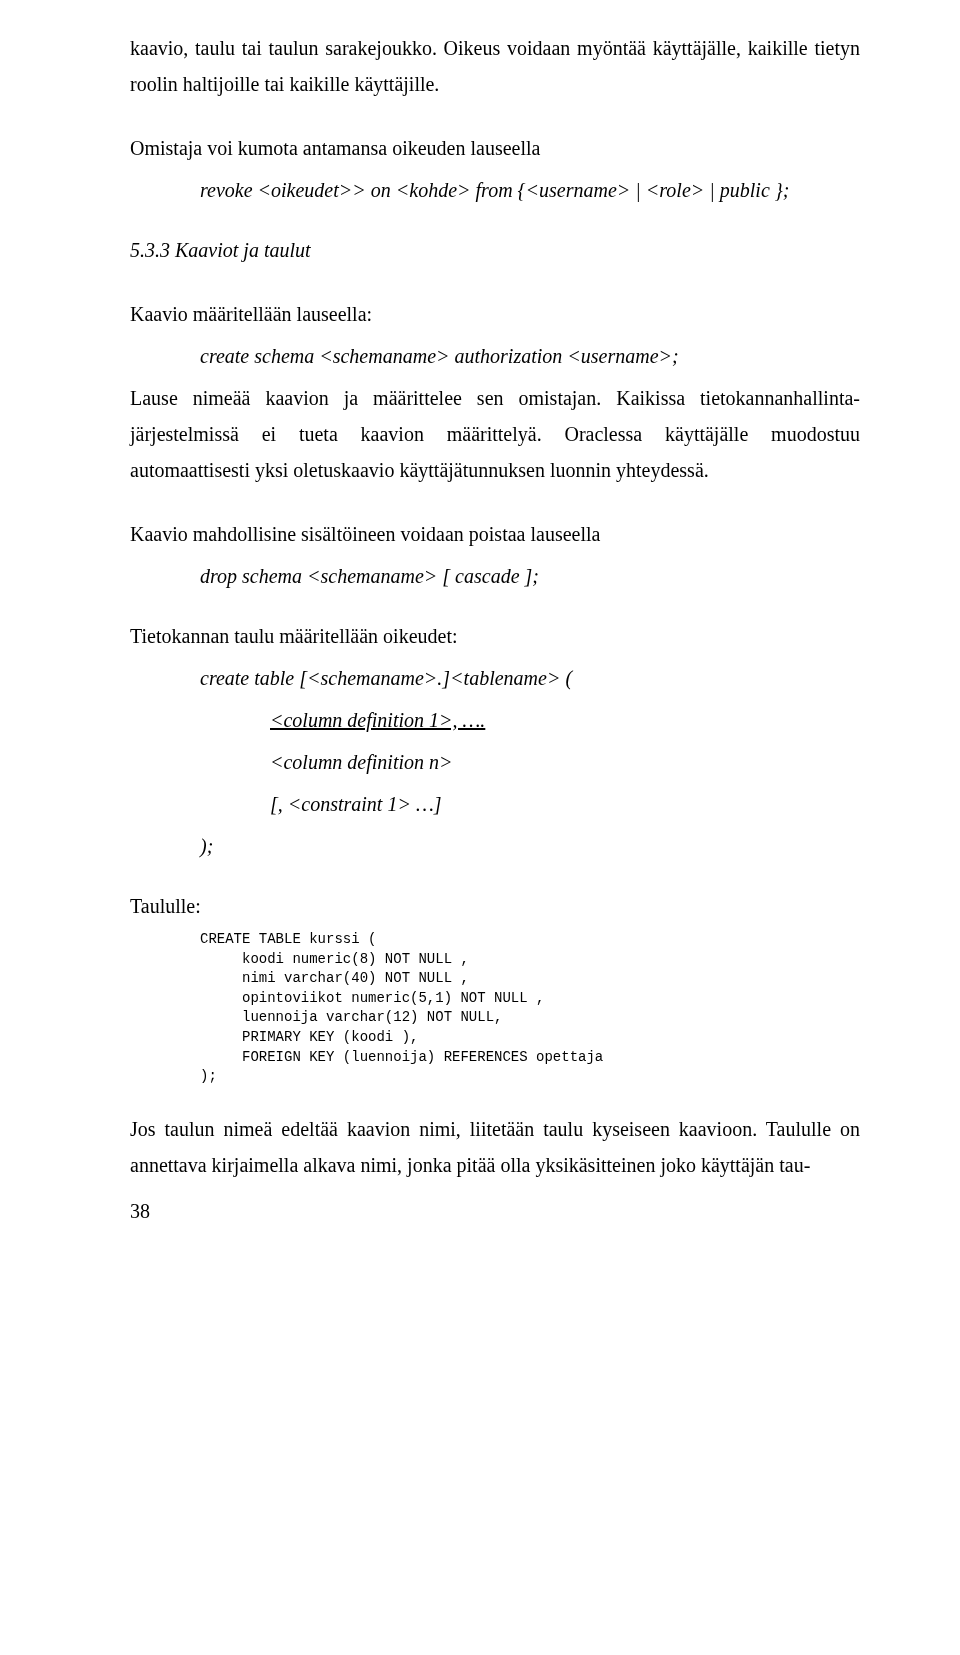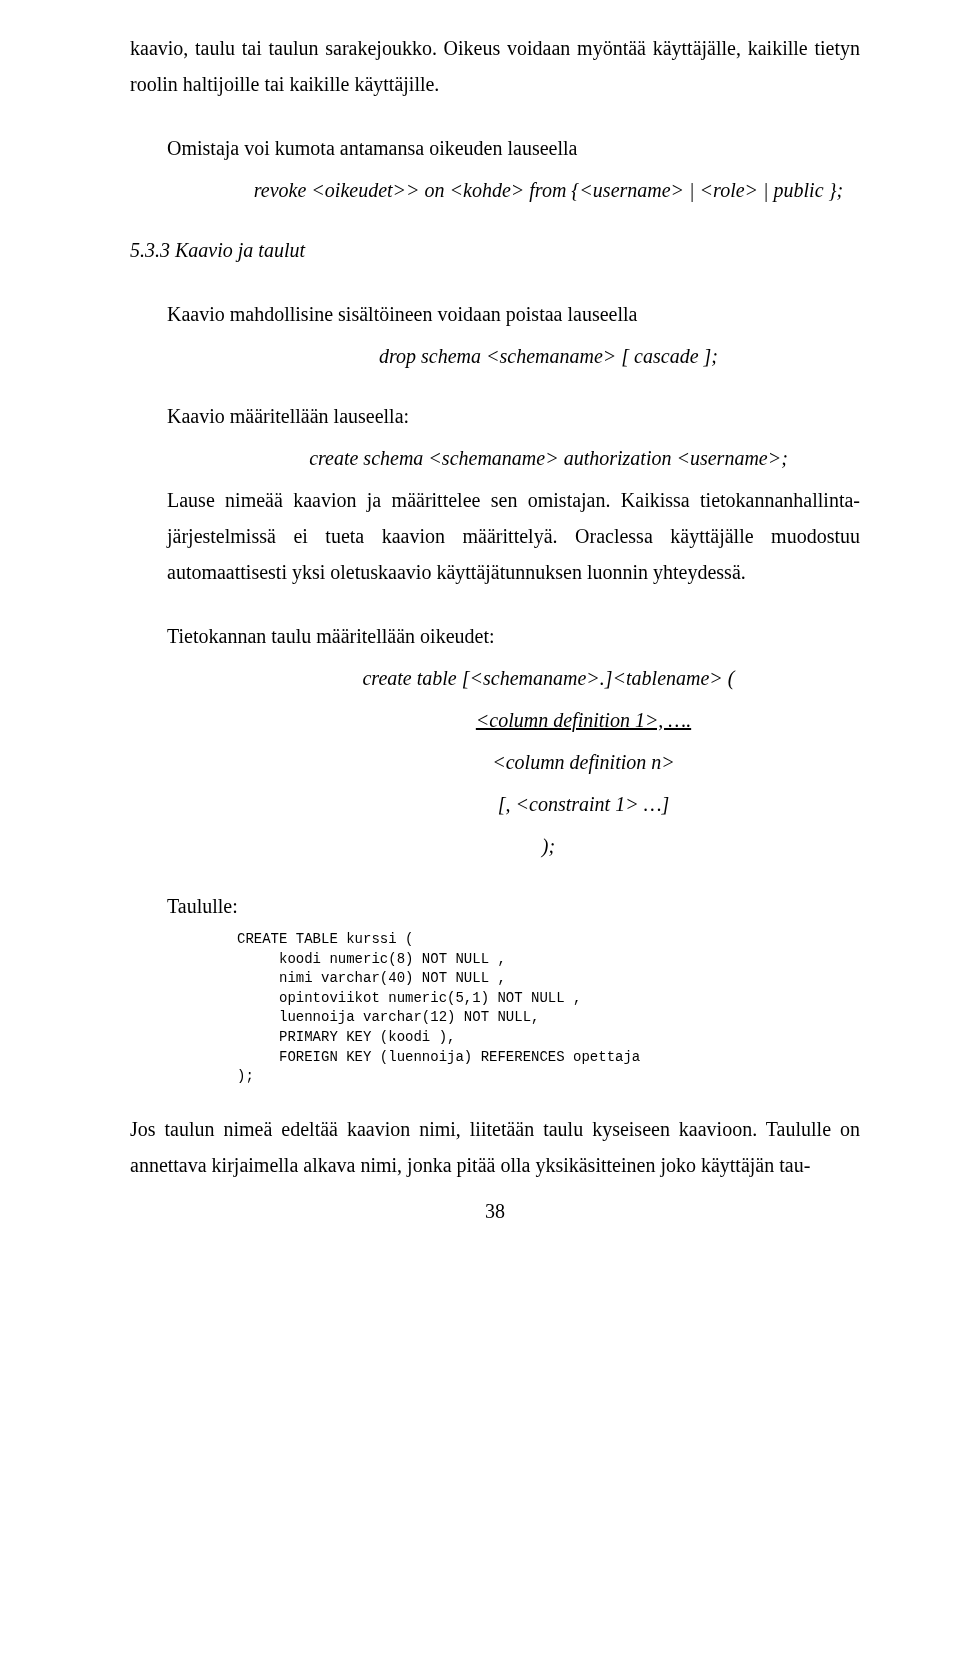--- a/index.html
+++ b/index.html
@@ -20,71 +20,69 @@
   .para {
     margin: 0 0 28px 0;
     text-align: justify;
   }
   .para-tight {
     margin: 0 0 6px 0;
     text-align: justify;
   }
   .italic {
     font-style: italic;
-    text-align: center;
   }
   .indent-code {
     padding-left: 70px;
   }
   .section-title {
     font-style: italic;
     margin: 24px 0 28px 0;
   }
   .mono {
     font-family: "Courier New", Courier, monospace;
     font-size: 14px;
     white-space: pre;
     line-height: 1.4;
     margin: 6px 0 22px 0;
     padding-left: 70px;
   }
   .page-number {
-    text-align: center;
+    text-align: left;
     font-size: 20px;
     padding-right: 0px;
     margin-top: 10px;
   }
   .block {
     margin-bottom: 24px;
-    margin-left: 37px;
   }
 </style>
 </head>
 <body>
 
 <div class="page">
 
   <p class="para">kaavio, taulu tai taulun sarakejoukko. Oikeus voidaan myöntää käyttäjälle, kaikille tietyn roolin haltijoille tai kaikille käyttäjille.</p>
 
   <div class="block">
     <div class="para-tight">Omistaja voi kumota antamansa oikeuden lauseella</div>
     <div class="indent-code italic">revoke &lt;oikeudet&gt;&gt; on &lt;kohde&gt; from {&lt;username&gt; | &lt;role&gt; | public };</div>
   </div>
 
-  <div class="section-title">5.3.3 Kaavio ja taulut</div>
-
-  <div class="block">
-    <div class="para-tight">Kaavio mahdollisine sisältöineen voidaan poistaa lauseella</div>
-    <div class="indent-code italic">drop schema &lt;schemaname&gt; [ cascade ];</div>
-  </div>
+  <div class="section-title">5.3.3 Kaaviot ja taulut</div>
 
   <div class="block">
     <div class="para-tight">Kaavio määritellään lauseella:</div>
     <div class="indent-code italic para-tight">create schema &lt;schemaname&gt; authorization &lt;username&gt;;</div>
     <div class="para">Lause nimeää kaavion ja määrittelee sen omistajan. Kaikissa tietokannanhallinta­järjestelmissä ei tueta kaavion määrittelyä. Oraclessa käyttäjälle muodostuu automaattisesti yksi oletuskaavio käyttäjätunnuksen luonnin yhteydessä.</div>
+  </div>
+
+  <div class="block">
+    <div class="para-tight">Kaavio mahdollisine sisältöineen voidaan poistaa lauseella</div>
+    <div class="indent-code italic">drop schema &lt;schemaname&gt; [ cascade ];</div>
   </div>
 
   <div class="block">
     <div class="para-tight">Tietokannan taulu määritellään oikeudet:</div>
     <div class="indent-code italic para-tight">create table [&lt;schemaname&gt;.]&lt;tablename&gt; (</div>
     <div class="italic para-tight" style="padding-left:140px;text-decoration:underline;">&lt;column definition 1&gt;, ….</div>
     <div class="italic para-tight" style="padding-left:140px;">&lt;column definition n&gt;</div>
     <div class="italic para-tight" style="padding-left:140px;">[, &lt;constraint 1&gt; …]</div>
     <div class="indent-code italic">);</div>
   </div>

